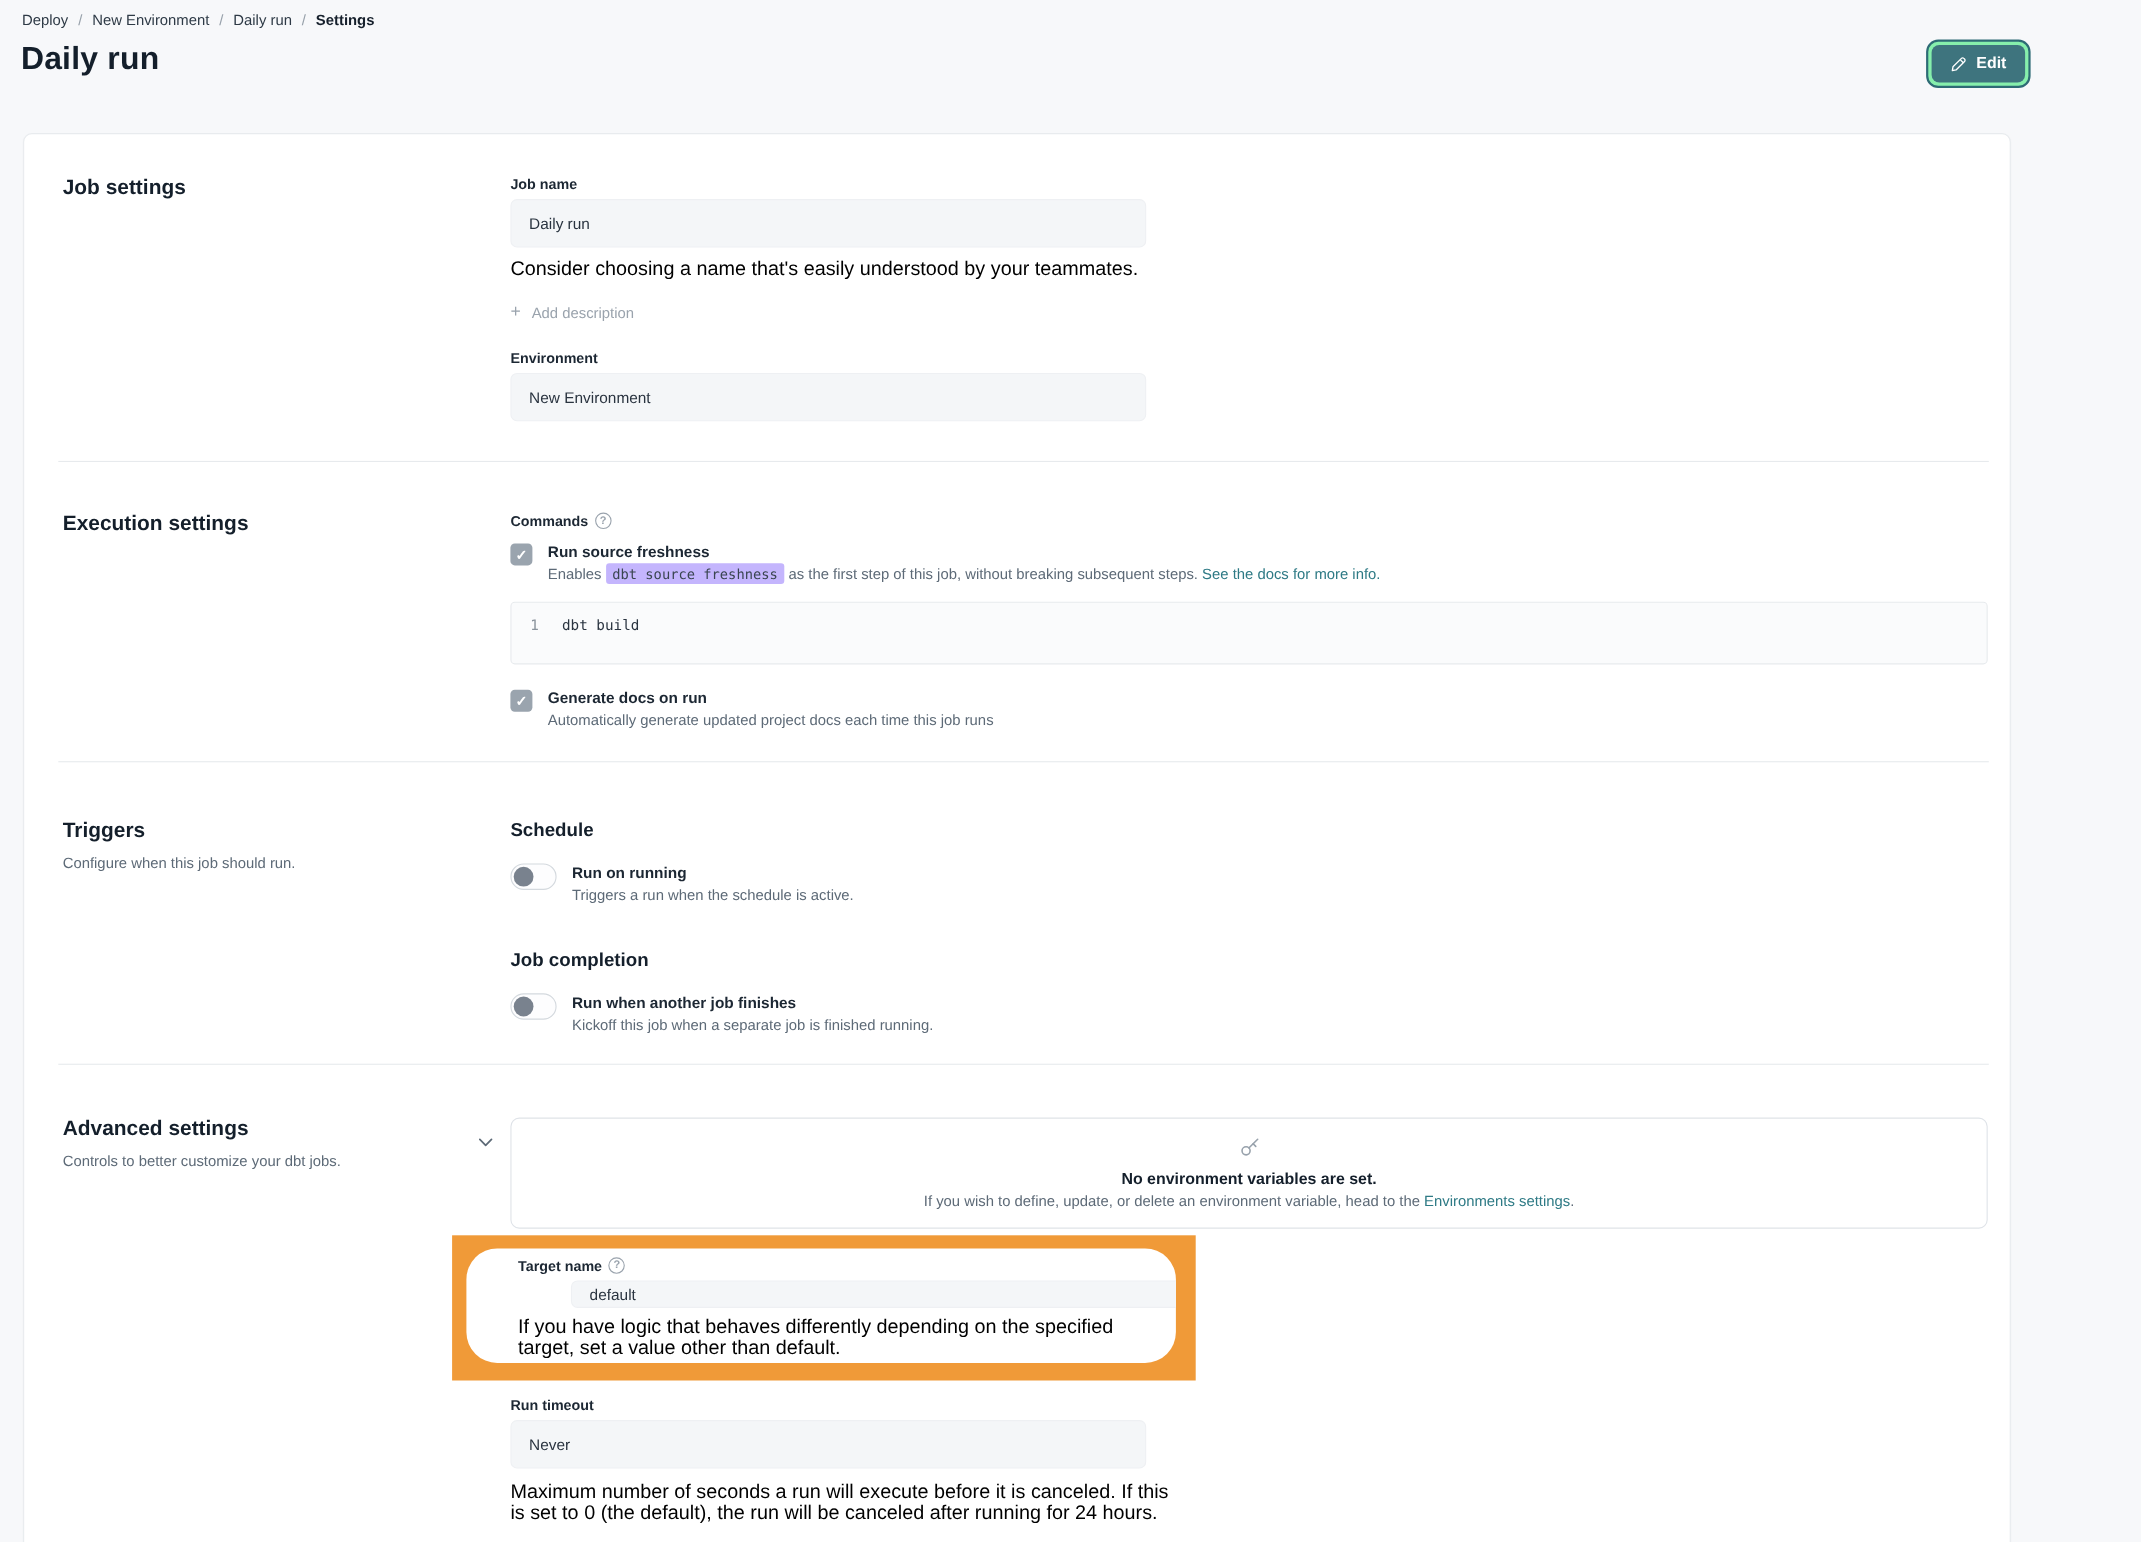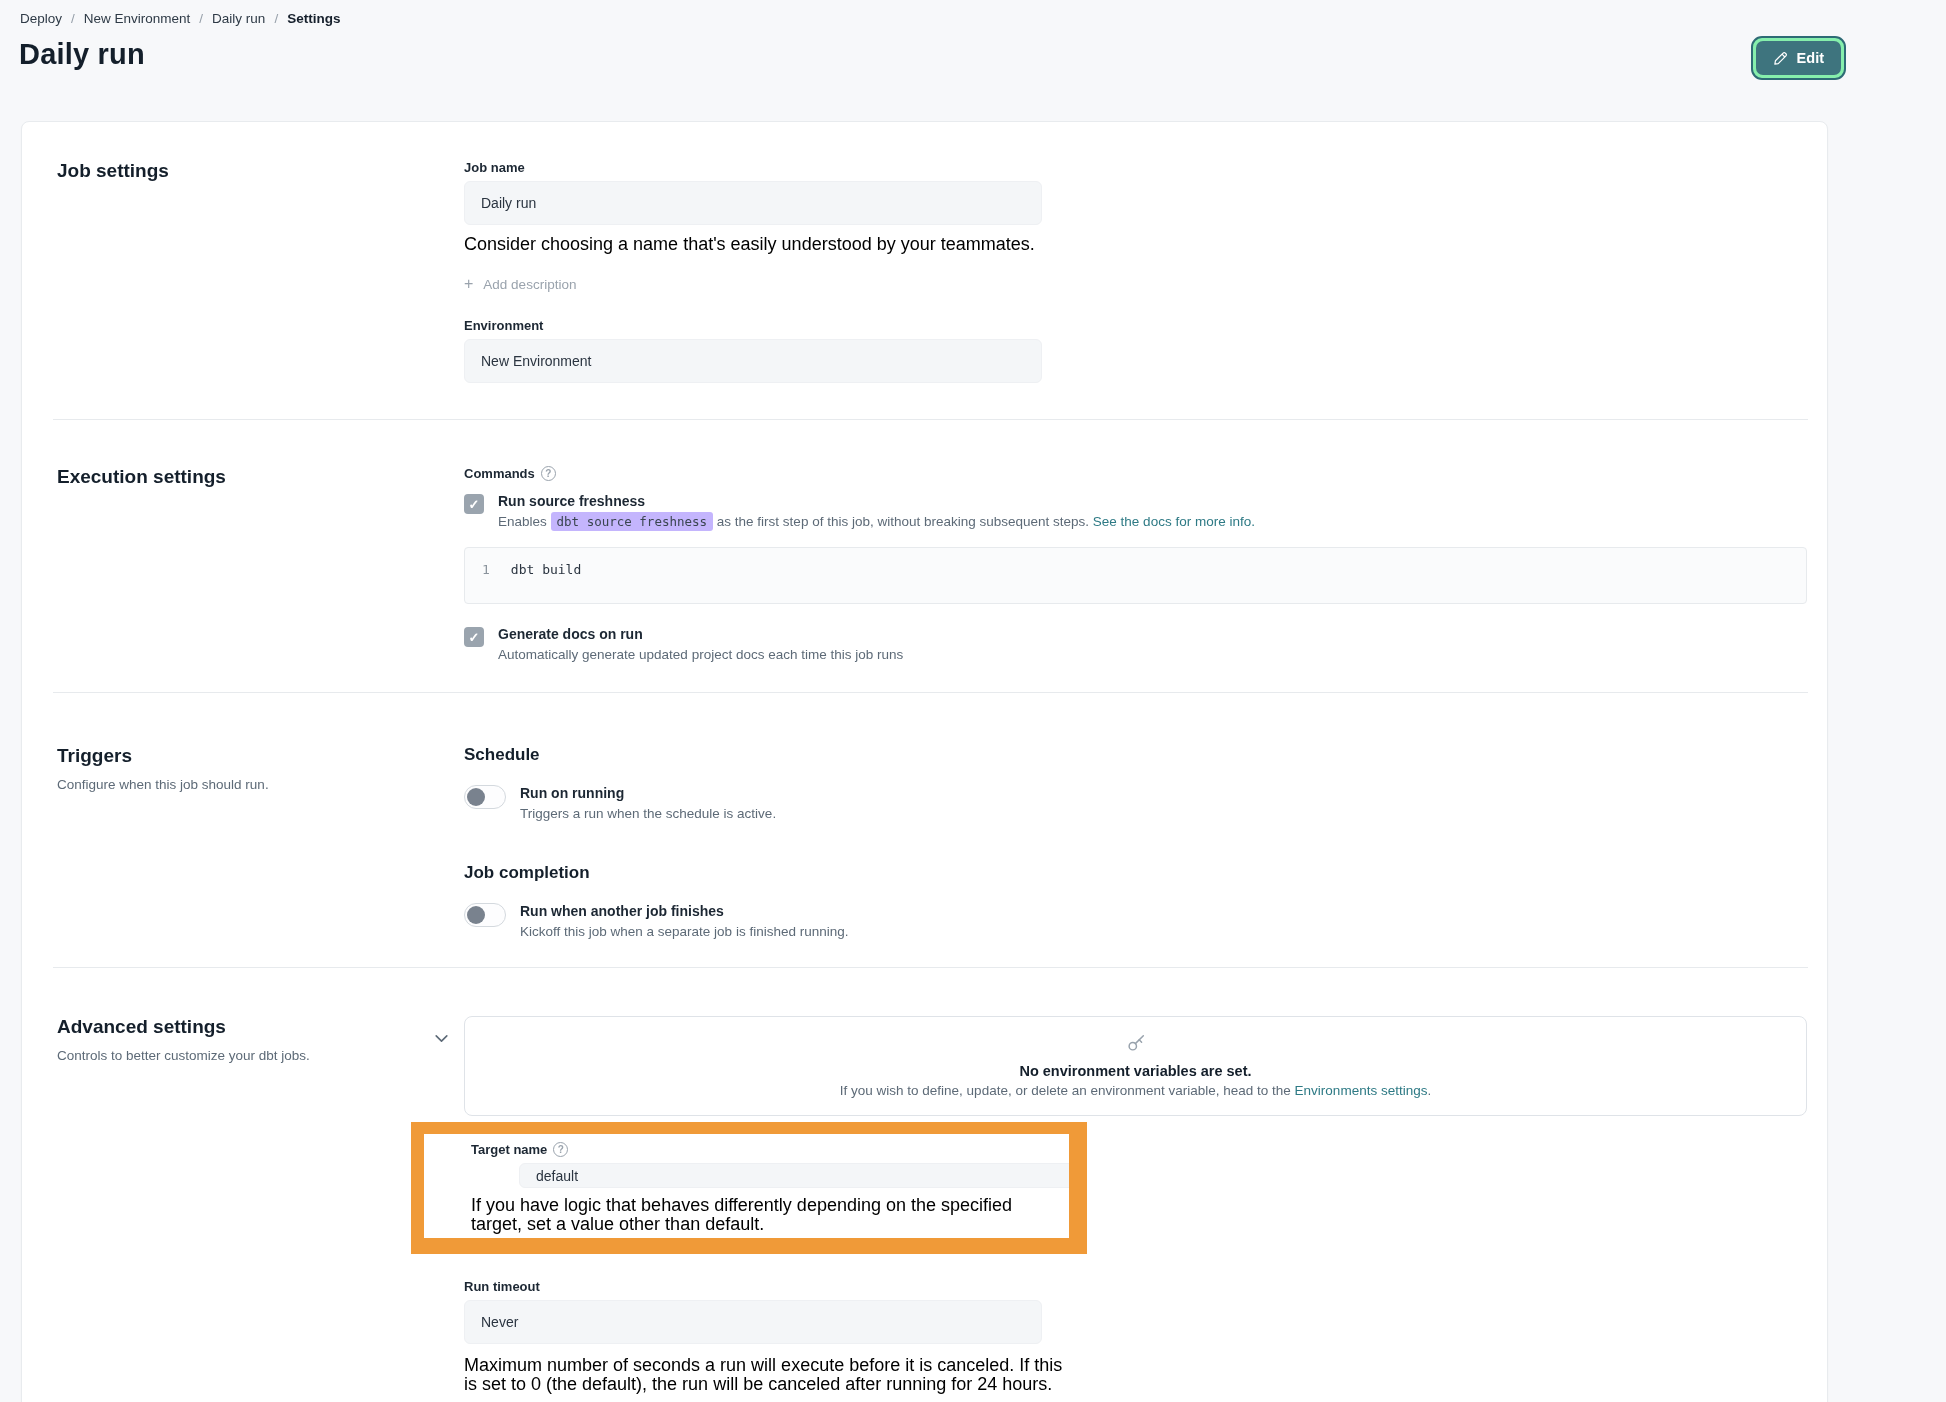--- a/index.html
+++ b/index.html
@@ -46,24 +46,24 @@
   .toggle { width:42px; height:24px; border-radius:12px; background:#FDFDFE; border:1px solid #D4D9DE; flex:none; cursor:pointer; }
   .knob { width:18px; height:18px; border-radius:50%; background:#79828E; margin:2px; }
   
   .adv-left { display:flex; align-items:flex-start; justify-content:space-between; padding-right:14px; }
   .chevron { margin-top:14px; cursor:pointer; }
   .envvar-box { border:1px solid #DFE3E8; border-radius:8px; text-align:center; padding:15px 20px 17px; }
   .envvar-title { font-size:14.5px; font-weight:700; color:#141F2B; margin-top:5px; }
   .envvar-desc { font-size:13.5px; color:#5D6A77; margin-top:4px; }
   
   .highlight { margin-top:6px; margin-left:-53px; width:676px; background:#F09A38; padding:12px 18px 16px 13px; }
-  .highlight-inner { background:#fff; height:104px; overflow:hidden; padding:8px 20px 0 47px; }
+  .highlight-inner { background:#fff; height:104px; overflow:hidden; padding:8px 20px 0 47px;border-radius:28px; }
   .highlight-inner .help-text { max-width:598px; margin-top:8px; }
   
-  .timeout-group { margin-top:25px; }
+  .timeout-group { margin-top:15px; }
   .timeout-group .help-text { max-width:600px; margin-top:12px; }
   
   .add-desc-row { display:flex; align-items:center; gap:10px; color:#9AA3AD; font-size:13.5px; cursor:pointer; }
   .plus { font-size:16px; line-height:1; color:#9AA3AD; }
 </style>
 </head>
 <body>
 
 <nav class="breadcrumb">
   <span class="crumb">Deploy</span>

